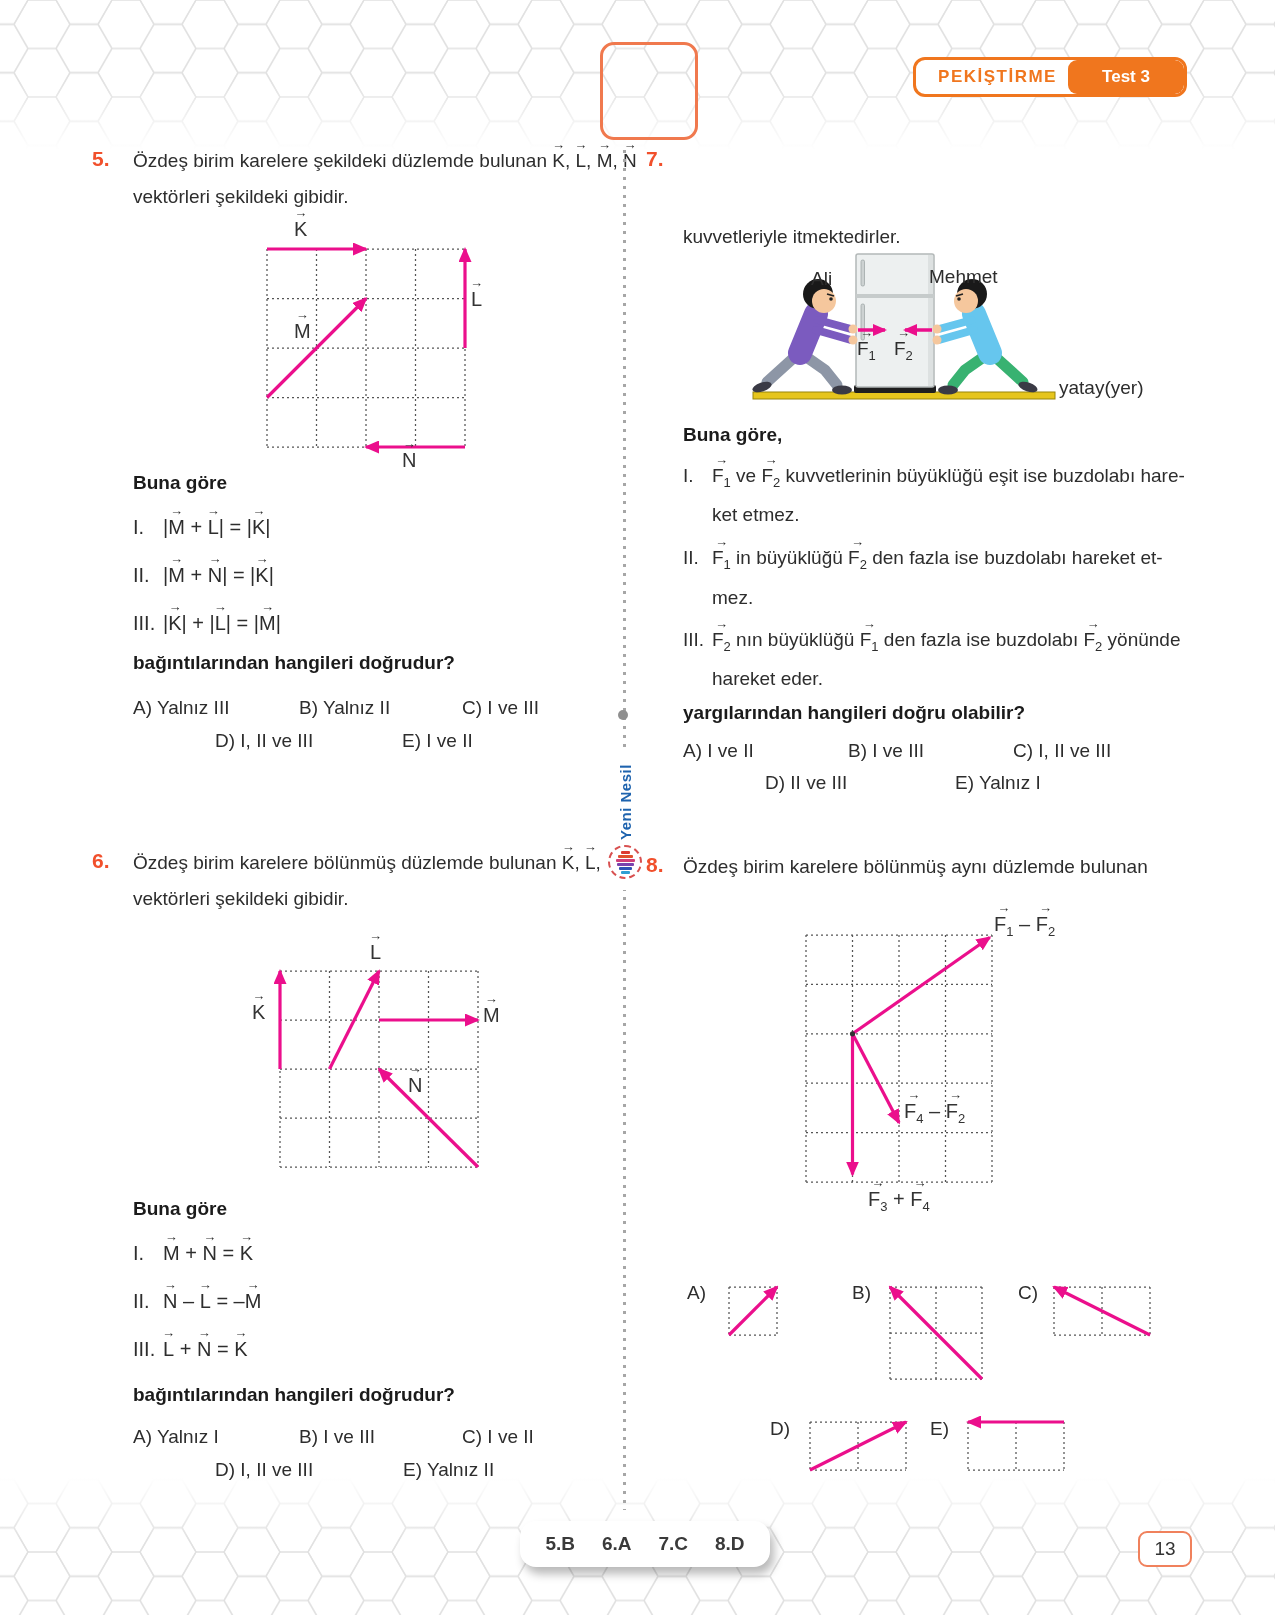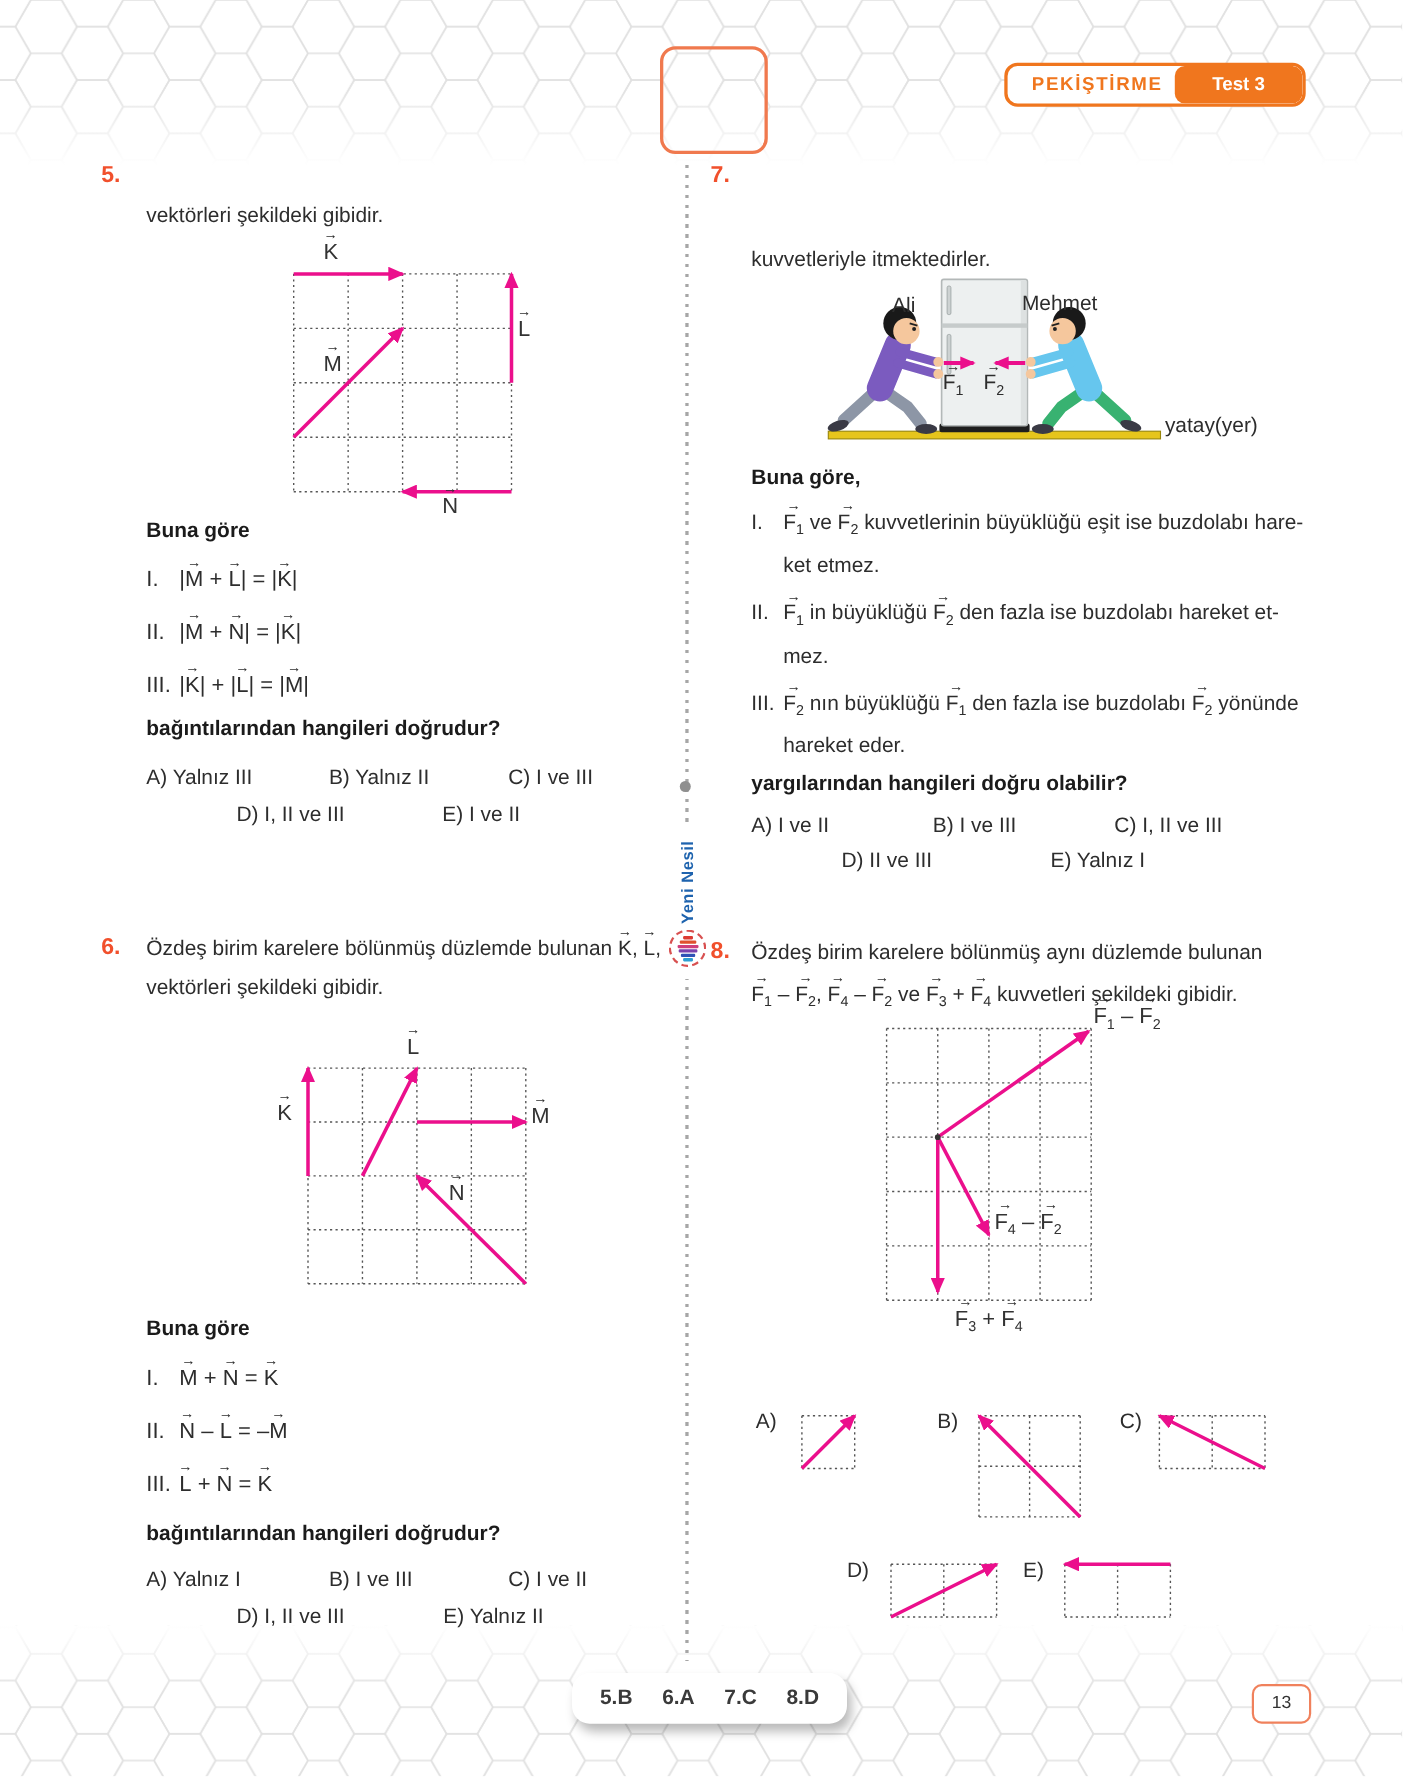--- a/index.html
+++ b/index.html
@@ -49,21 +49,21 @@
 
   
   .illus{left:745px;top:252px;width:430px;height:158px;}
   .figlabel{position:absolute;font-size:19px;color:#2d2d2d;white-space:nowrap;}
 
   
   .anspill{left:520px;top:1521px;width:250px;height:46px;background:#fff;border-radius:16px;z-index:3;
            box-shadow:4px 7px 10px rgba(0,0,0,0.28);display:flex;align-items:center;
            justify-content:space-around;font-weight:700;font-size:19px;color:#3a3a3a;padding:0 12px;box-sizing:border-box;}
   .pagebox{left:1138px;top:1531px;width:54px;height:36px;border:2.5px solid #f0815c;border-radius:9px;
-           background:#fff;display:flex;align-items:center;justify-content:center;font-size:16px;color:#333;z-index:3;box-sizing:border-box;}
+           background:#fff;display:flex;align-items:center;justify-content:center;font-size:19px;color:#333;z-index:3;box-sizing:border-box;}
 </style>
 </head>
 <body>
 
 <div class="page">
 
   <svg class="abs" style="left:0;top:0;z-index:0" width="1275" height="1615" viewBox="0 0 1275 1615">
     <defs>
       <pattern id="hexp" width="84" height="48.5" patternUnits="userSpaceOnUse">
         <g fill="none" stroke="#e1e1e1" stroke-width="1.4">
@@ -103,20 +103,21 @@
       <i style="width:9px;background:#dd3b33"></i>
       <i style="width:15px;background:#e0512e"></i>
       <i style="width:19px;background:#cf3f7b"></i>
       <i style="width:17px;background:#7a42ad"></i>
       <i style="width:13px;background:#2f52b5"></i>
       <i style="width:9px;background:#2e9ed2"></i>
     </span>
   </div>
 
   <div class="qnum" style="left:92px;top:147px">5.</div>
+  <div class="tline" style="left:133px;top:150px">Özdeş birim karelere şekildeki düzlemde bulunan <span class="vec">K</span>, <span class="vec">L</span>, <span class="vec">M</span>, <span class="vec">N</span></div>
   <div class="tline" style="left:133px;top:186px">vektörleri şekildeki gibidir.</div>
 
   <div class="diagram" style="left: 267px; top: 249px; z-index: 2; width: 198px; height: 198px;">
       <svg width="226" height="226" viewBox="-14 -14 226 226" style="position: absolute; left: -14px; top: -14px;">
         <defs>
           <marker id="arr0" markerUnits="userSpaceOnUse" markerWidth="15" markerHeight="13" refX="13" refY="6.5" orient="auto">
             <path d="M0,0 L15,6.5 L0,13 Z" fill="#eb0f8c"></path>
           </marker>
         </defs>
         <line x1="0" y1="0" x2="0" y2="198" stroke="#555" stroke-width="1.25" stroke-dasharray="2 3"></line>
@@ -300,21 +301,20 @@
 
   <div class="tline bold" style="left:683px;top:702px">yargılarından hangileri doğru olabilir?</div>
   <span class="opt" style="left:683px;top:740px">A) I ve II</span>
   <span class="opt" style="left:848px;top:740px">B)  I ve III</span>
   <span class="opt" style="left:1013px;top:740px">C)  I, II ve III</span>
   <span class="opt" style="left:765px;top:772px">D)  II ve III</span>
   <span class="opt" style="left:955px;top:772px">E)  Yalnız I</span>
 
   <div class="qnum" style="left:646px;top:853px">8.</div>
   <div class="tline" style="left:683px;top:856px">Özdeş  birim  karelere  bölünmüş  aynı  düzlemde  bulunan</div>
-  <div class="tline" style="left:683px;top:894px"><span class="vec">F<sub>1</sub></span> – <span class="vec">F<sub>2</sub></span>, <span class="vec">F<sub>4</sub></span> – <span class="vec">F<sub>2</sub></span> ve <span class="vec">F<sub>3</sub></span> + <span class="vec">F<sub>4</sub></span> kuvvetleri şekildeki gibidir.</div>
 
   <div class="diagram" style="left: 806px; top: 935px; z-index: 2; width: 186px; height: 247px;">
       <svg width="214" height="275" viewBox="-14 -14 214 275" style="position: absolute; left: -14px; top: -14px;">
         <defs>
           <marker id="arr2" markerUnits="userSpaceOnUse" markerWidth="15" markerHeight="13" refX="13" refY="6.5" orient="auto">
             <path d="M0,0 L15,6.5 L0,13 Z" fill="#eb0f8c"></path>
           </marker>
         </defs>
         <line x1="0" y1="0" x2="0" y2="247" stroke="#555" stroke-width="1.25" stroke-dasharray="2 3"></line>
         <line x1="46.5" y1="0" x2="46.5" y2="247" stroke="#555" stroke-width="1.25" stroke-dasharray="2 3"></line>

